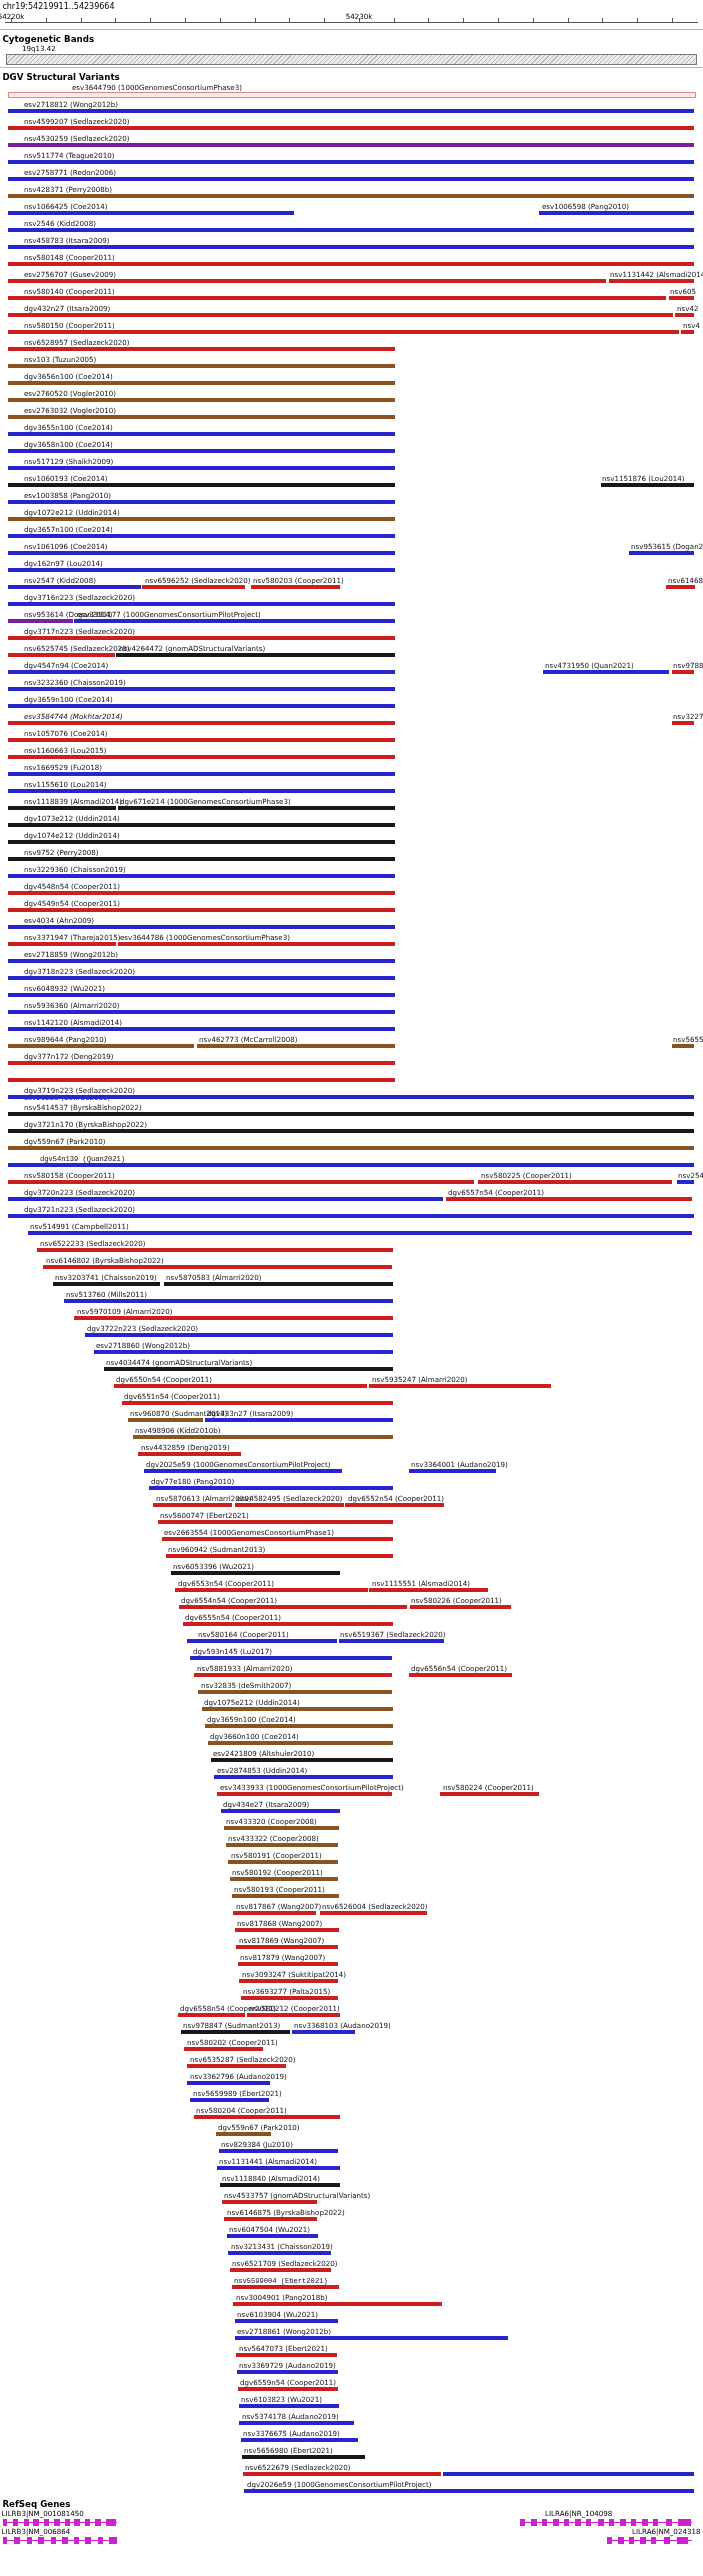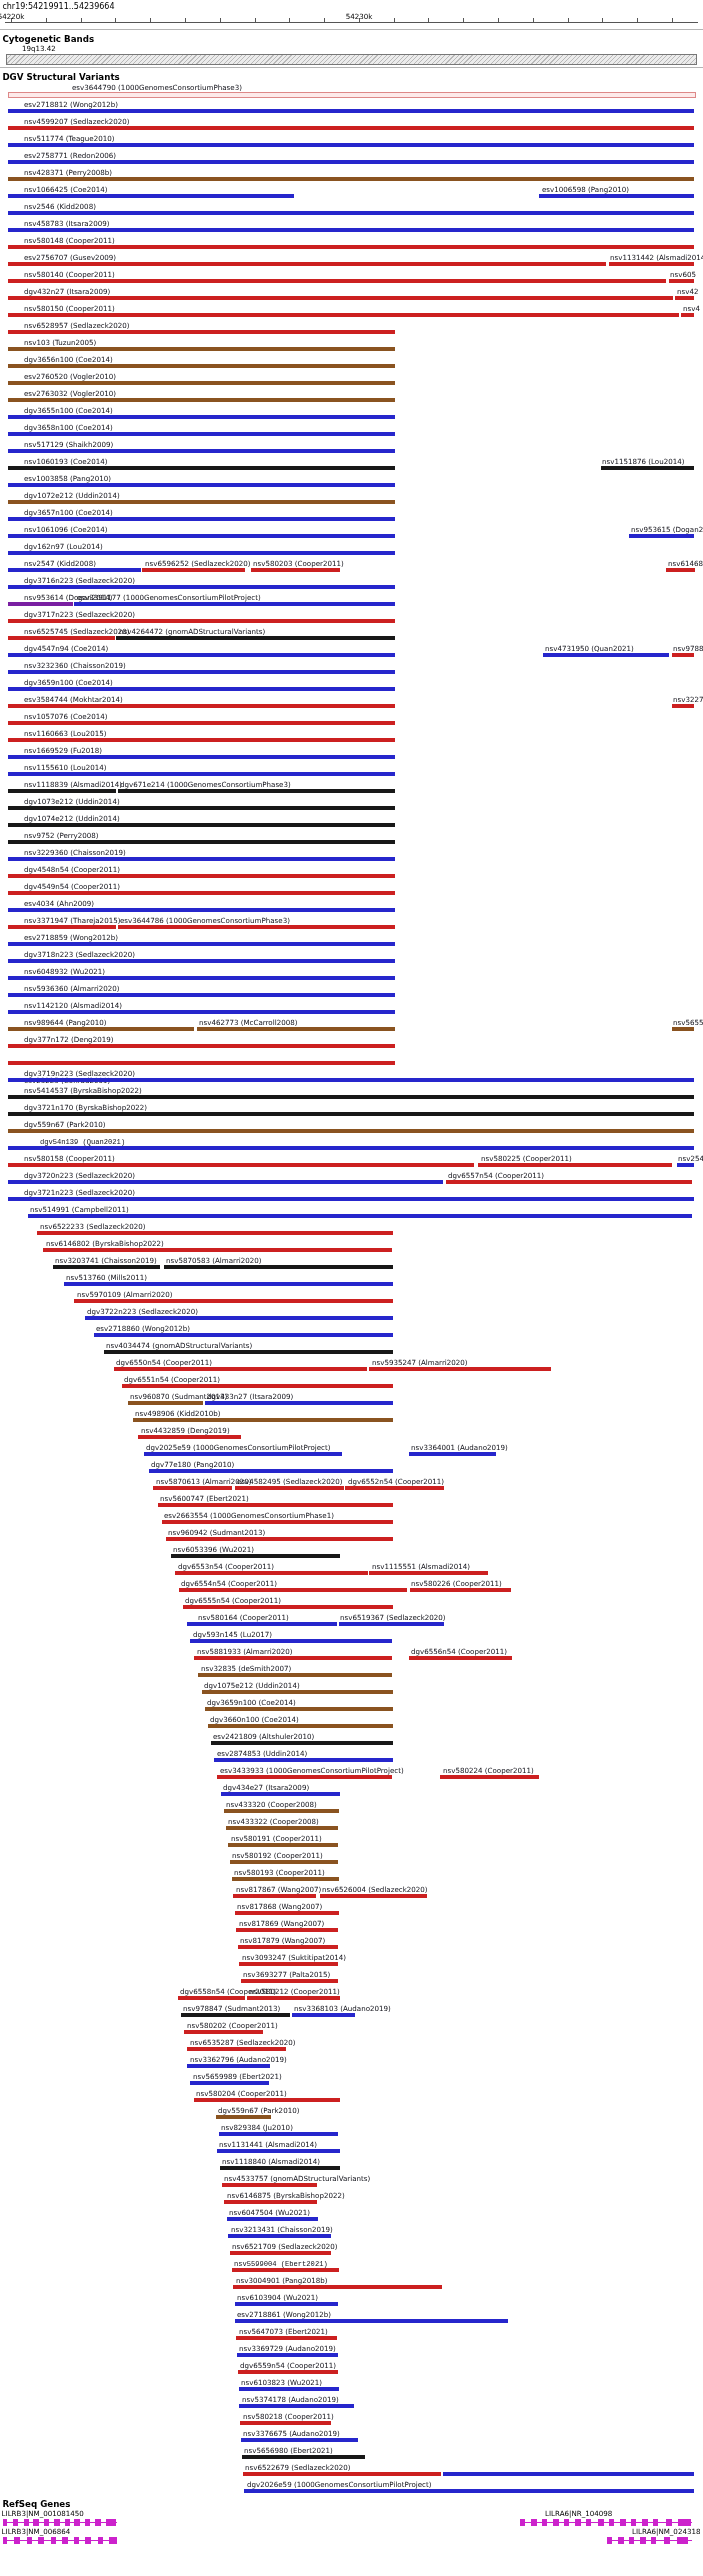--- a/index.html
+++ b/index.html
@@ -73,20 +73,24 @@
       </div>
       <div class="vrow">
         <div class="vbar" style="left: 8px; width: 686px; background: rgb(38, 38, 204);"></div>
         <div class="vlabel" style="left: 24px;">esv2718812 (Wong2012b)</div>
       </div>
       <div class="vrow">
         <div class="vbar" style="left: 8px; width: 686px; background: rgb(204, 32, 32);"></div>
         <div class="vlabel" style="left: 24px;">nsv4599207 (Sedlazeck2020)</div>
       </div>
       <div class="vrow">
+        <div class="vbar" style="left: 8px; width: 686px; background: rgb(122, 31, 162);"></div>
+        <div class="vlabel" style="left: 24px;">nsv4530259 (Sedlazeck2020)</div>
+      </div>
+      <div class="vrow">
         <div class="vbar" style="left: 8px; width: 686px; background: rgb(38, 38, 204);"></div>
         <div class="vlabel" style="left: 24px;">nsv511774 (Teague2010)</div>
       </div>
       <div class="vrow">
         <div class="vbar" style="left: 8px; width: 686px; background: rgb(38, 38, 204);"></div>
         <div class="vlabel" style="left: 24px;">esv2758771 (Redon2006)</div>
       </div>
       <div class="vrow">
         <div class="vbar" style="left: 8px; width: 686px; background: rgb(138, 83, 32);"></div>
         <div class="vlabel" style="left: 24px;">nsv428371 (Perry2008b)</div>
@@ -235,21 +239,21 @@
         <div class="vbar" style="left: 8px; width: 387px; background: rgb(38, 38, 204);"></div>
         <div class="vlabel" style="left: 24px;">nsv3232360 (Chaisson2019)</div>
       </div>
       <div class="vrow">
         <div class="vbar" style="left: 8px; width: 387px; background: rgb(38, 38, 204);"></div>
         <div class="vlabel" style="left: 24px;">dgv3659n100 (Coe2014)</div>
       </div>
       <div class="vrow">
         <div class="vbar" style="left: 8px; width: 387px; background: rgb(204, 32, 32);"></div>
         <div class="vbar" style="left: 672px; width: 22px; background: rgb(204, 32, 32);"></div>
-        <div class="vlabel" style="left: 24px;">esv3584744 (Mokhtar2014)</div>
+        <div class="vlabel" style="left: 24px; font-style: italic;">esv3584744 (Mokhtar2014)</div>
         <div class="vlabel" style="left: 673px;">nsv3227496</div>
       </div>
       <div class="vrow">
         <div class="vbar" style="left: 8px; width: 387px; background: rgb(204, 32, 32);"></div>
         <div class="vlabel" style="left: 24px;">nsv1057076 (Coe2014)</div>
       </div>
       <div class="vrow">
         <div class="vbar" style="left: 8px; width: 387px; background: rgb(204, 32, 32);"></div>
         <div class="vlabel" style="left: 24px;">nsv1160663 (Lou2015)</div>
       </div>
@@ -679,24 +683,20 @@
         <div class="vbar" style="left: 238px; width: 100px; background: rgb(204, 32, 32);"></div>
         <div class="vlabel" style="left: 240px;">dgv6559n54 (Cooper2011)</div>
       </div>
       <div class="vrow">
         <div class="vbar" style="left: 239px; width: 100px; background: rgb(38, 38, 204);"></div>
         <div class="vlabel" style="left: 241px;">nsv6103823 (Wu2021)</div>
       </div>
       <div class="vrow">
         <div class="vbar" style="left: 239px; width: 115px; background: rgb(38, 38, 204);"></div>
         <div class="vlabel" style="left: 242px;">nsv5374178 (Audano2019)</div>
-      </div>
-      <div class="vrow">
-        <div class="vbar" style="left: 240px; width: 91px; background: rgb(204, 32, 32);"></div>
-        <div class="vlabel" style="left: 243px;">nsv580218 (Cooper2011)</div>
       </div>
       <div class="vrow">
         <div class="vbar" style="left: 241px; width: 117px; background: rgb(38, 38, 204);"></div>
         <div class="vlabel" style="left: 243px;">nsv3376675 (Audano2019)</div>
       </div>
       <div class="vrow">
         <div class="vbar" style="left: 242px; width: 123px; background: rgb(24, 24, 24);"></div>
         <div class="vlabel" style="left: 244px;">nsv5656980 (Ebert2021)</div>
       </div>
       <div class="vrow">

